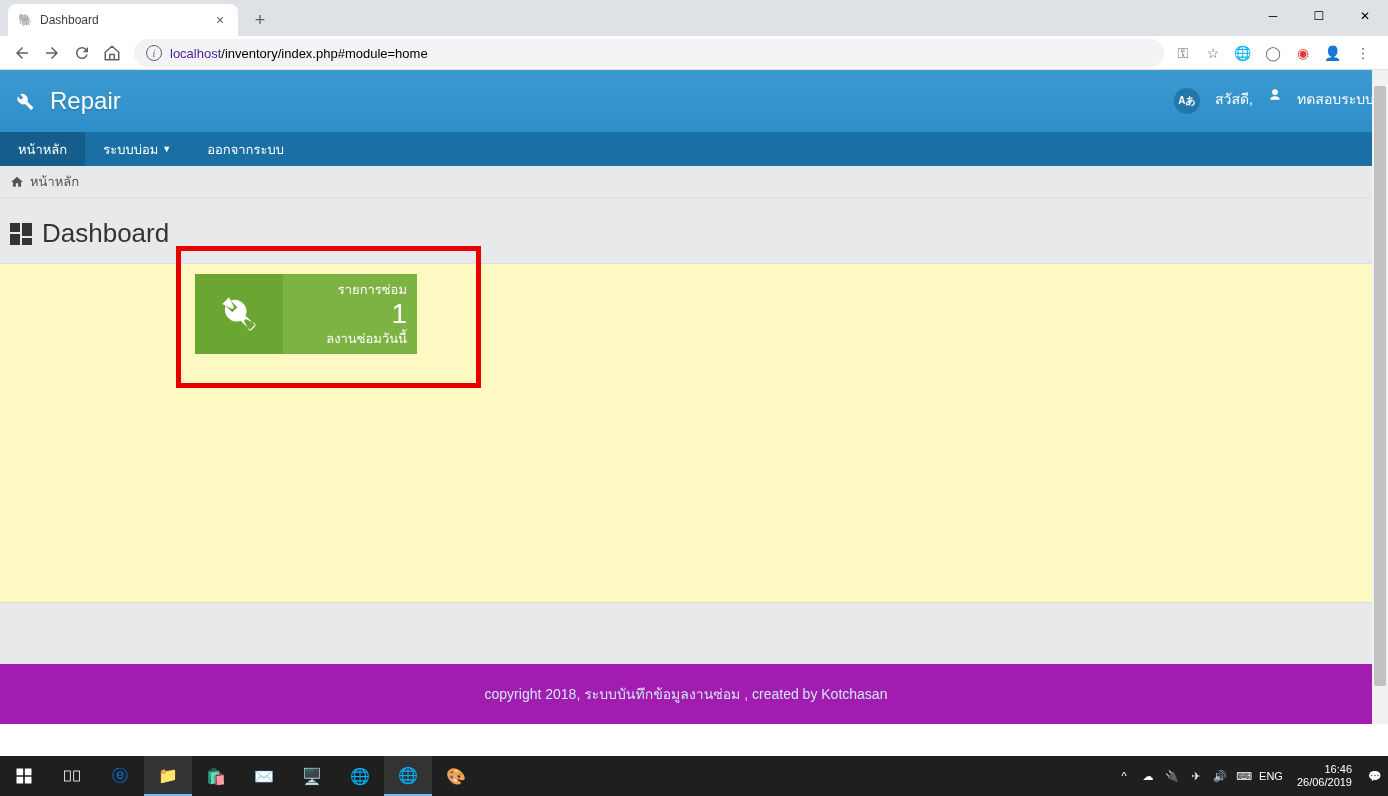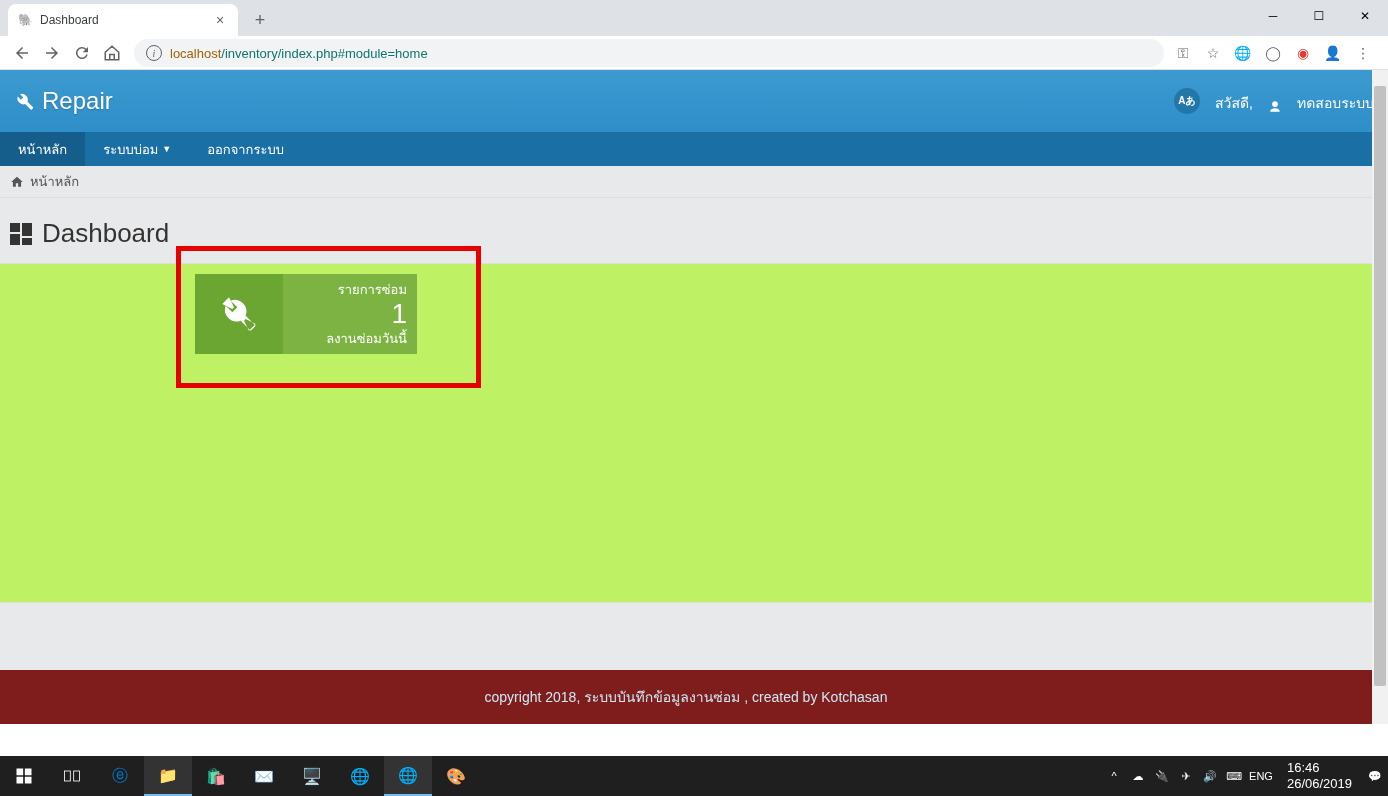--- a/index.html
+++ b/index.html
@@ -11,56 +11,56 @@
 .tab .fav{width:16px;height:16px;display:flex;align-items:center;justify-content:center;font-size:12px}
 .tab .close{margin-left:auto;width:16px;height:16px;display:flex;align-items:center;justify-content:center;color:#5f6368;font-size:14px}
 .new-tab{width:28px;height:28px;display:flex;align-items:center;justify-content:center;color:#5f6368;font-size:18px;margin-left:8px;margin-bottom:2px}
 .window-controls{position:absolute;top:0;right:0;display:flex;height:32px}
 .window-controls div{width:46px;display:flex;align-items:center;justify-content:center;color:#000;font-size:12px}
 .toolbar{height:34px;display:flex;align-items:center;padding:0 8px;gap:2px}
 .tb-btn{width:28px;height:28px;display:flex;align-items:center;justify-content:center;color:#5f6368;border-radius:50%}
 .tb-btn svg{width:18px;height:18px}
 .omnibox{flex:1;height:28px;background:#f1f3f4;border-radius:14px;display:flex;align-items:center;padding:0 12px;margin:0 6px;font-size:13px;color:#202124;gap:8px}
 .omnibox .info{width:16px;height:16px;border:1px solid #5f6368;border-radius:50%;display:flex;align-items:center;justify-content:center;font-size:10px;color:#5f6368;font-style:italic;font-family:serif}
-.omnibox .host{color:#a16207}
-.omnibox .path{color:#0f766e}
+.omnibox .host{color:#4c1d95}
+.omnibox .path{color:#000000}
 .tb-right{display:flex;align-items:center;gap:8px;padding-right:6px}
 .tb-right span{width:22px;height:22px;display:flex;align-items:center;justify-content:center;font-size:14px;color:#5f6368}
 
 .page{position:absolute;top:70px;left:0;right:0;bottom:72px;background:#e8e9ea;overflow:hidden}
 .scrollbar{position:absolute;top:70px;right:0;width:16px;height:654px;background:#f1f1f1}
 .scrollbar .thumb{position:absolute;top:16px;left:2px;right:2px;height:600px;background:#c1c1c1;border-radius:2px}
 .header-bar{height:62px;background:linear-gradient(to bottom,#3d9ad1,#2e8ec8);display:flex;align-items:center;padding:0 14px;color:#fff}
-.brand{display:flex;align-items:center;gap:8px;font-size:24px;font-weight:300;text-shadow:0 1px 2px rgba(0,0,0,0.2)}
+.brand{display:flex;align-items:center;gap:16px;font-size:24px;font-weight:300;text-shadow:0 1px 2px rgba(0,0,0,0.2)}
 .brand-icon{width:20px;height:20px}
-.user-area{margin-left:auto;display:flex;align-items:flex-end;gap:15px;font-size:14px}
+.user-area{margin-left:auto;display:flex;align-items:flex-start;gap:15px;font-size:14px}
 .lang-badge{width:26px;height:26px;background:#2376a8;border-radius:50%;display:flex;align-items:center;justify-content:center;font-size:10px;font-weight:bold}
 .nav-bar{height:34px;background:#1a6fa5;display:flex}
 .nav-item{padding:0 18px;display:flex;align-items:center;color:#fff;font-size:13px;gap:4px}
 .nav-item.active{background:#155d8b}
 .breadcrumb{height:32px;display:flex;align-items:center;padding:0 10px;gap:6px;background:#e8e9ea;font-size:13px;color:#555;border-bottom:1px solid #ddd}
 .page-title{padding:20px 10px 14px;display:flex;align-items:center;gap:10px;font-size:26px;font-weight:300;color:#333}
 .page-title-icon{width:22px;height:22px;display:flex;flex-wrap:wrap;gap:2px}
 .page-title-icon div{background:#333}
-.content-area{background:#bef264;border-top:1px solid #ddd;border-bottom:1px solid #ddd;min-height:340px;padding:10px 6px 10px 195px;position:relative}
+.content-area{background:#fef9c3;border-top:1px solid #ddd;border-bottom:1px solid #ddd;min-height:340px;padding:10px 6px 10px 195px;position:relative}
 .highlight-box{position:absolute;top:-18px;left:176px;width:305px;height:142px;border:5px solid #e60000;pointer-events:none}
 .stat-card{width:222px;height:80px;display:flex;background:#7cb342;color:#fff}
 .stat-icon{width:88px;background:#6ca632;display:flex;align-items:center;justify-content:center}
 .stat-icon svg{width:40px;height:40px;fill:#fff}
 .stat-body{flex:1;display:flex;flex-direction:column;align-items:flex-end;justify-content:center;padding:6px 10px;font-size:13px}
 .stat-body .num{font-size:28px;font-weight:300;line-height:1}
-.footer{position:absolute;left:0;right:16px;bottom:72px;height:54px;background:#7f1d1d;color:#cde8f5;display:flex;align-items:center;justify-content:center;font-size:14px}
+.footer{position:absolute;left:0;right:16px;bottom:72px;height:60px;background:#a21caf;color:#cde8f5;display:flex;align-items:center;justify-content:center;font-size:14px}
 
 .taskbar{position:absolute;bottom:0;left:0;right:0;height:40px;background:#1f1f1f;display:flex;align-items:center;color:#fff}
 .task-icon{width:48px;height:40px;display:flex;align-items:center;justify-content:center;font-size:16px}
 .task-icon.active{border-bottom:2px solid #76b9ed;background:#333}
 .task-icon svg{width:20px;height:20px}
 .systray{margin-left:auto;display:flex;align-items:center;gap:6px;padding-right:4px;font-size:11px}
 .systray .ico{width:18px;height:18px;display:flex;align-items:center;justify-content:center}
-.clock{text-align:left;line-height:1.2;padding:0 8px;font-size:13px}
+.clock{text-align:right;line-height:1.2;padding:0 8px;font-size:11px}
 </style>
 </head>
 <body>
 
 <div class="chrome-top">
   <div class="tab-strip">
     <div class="tab">
       <span class="fav">🐘</span>
       <span>Dashboard</span>
       <span class="close">×</span>

